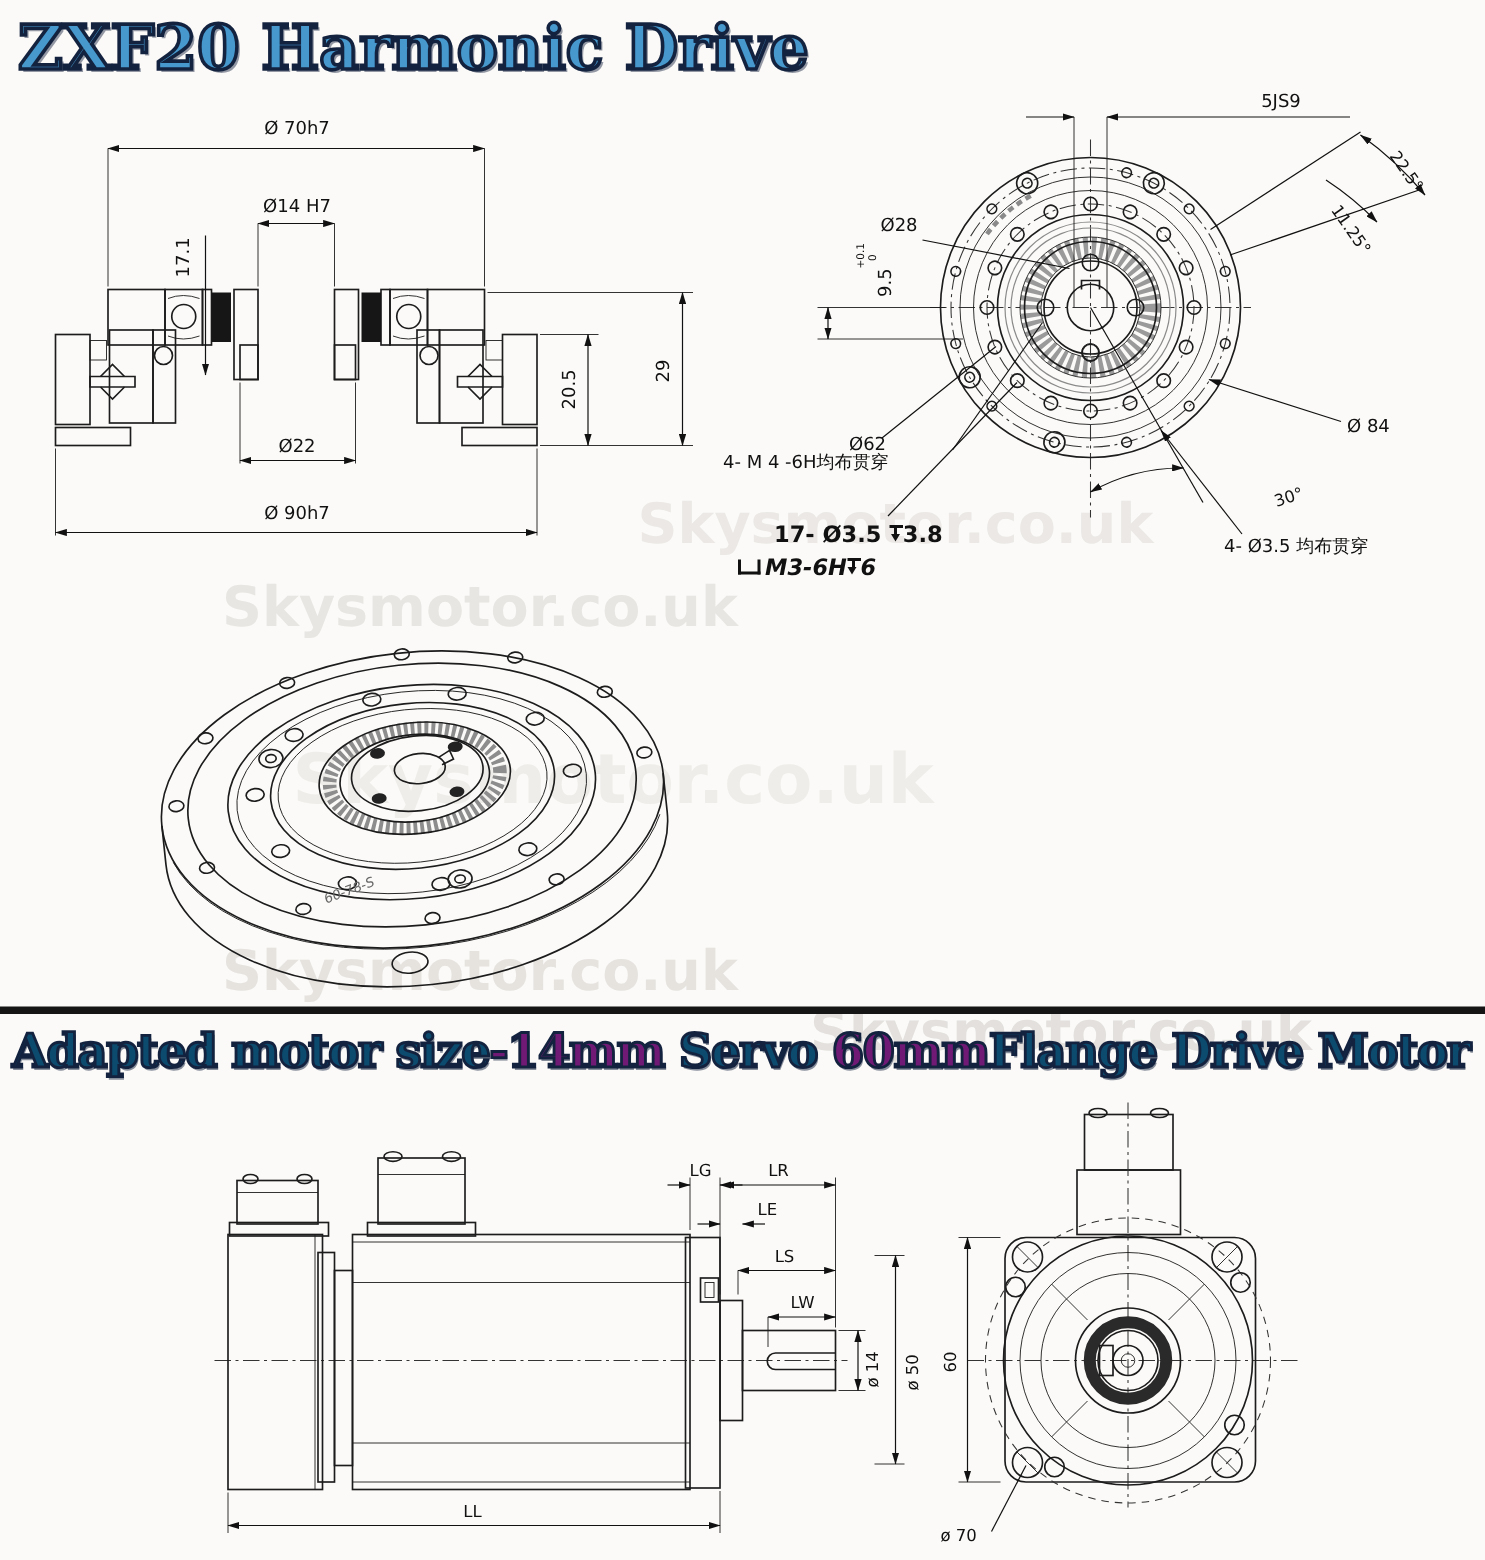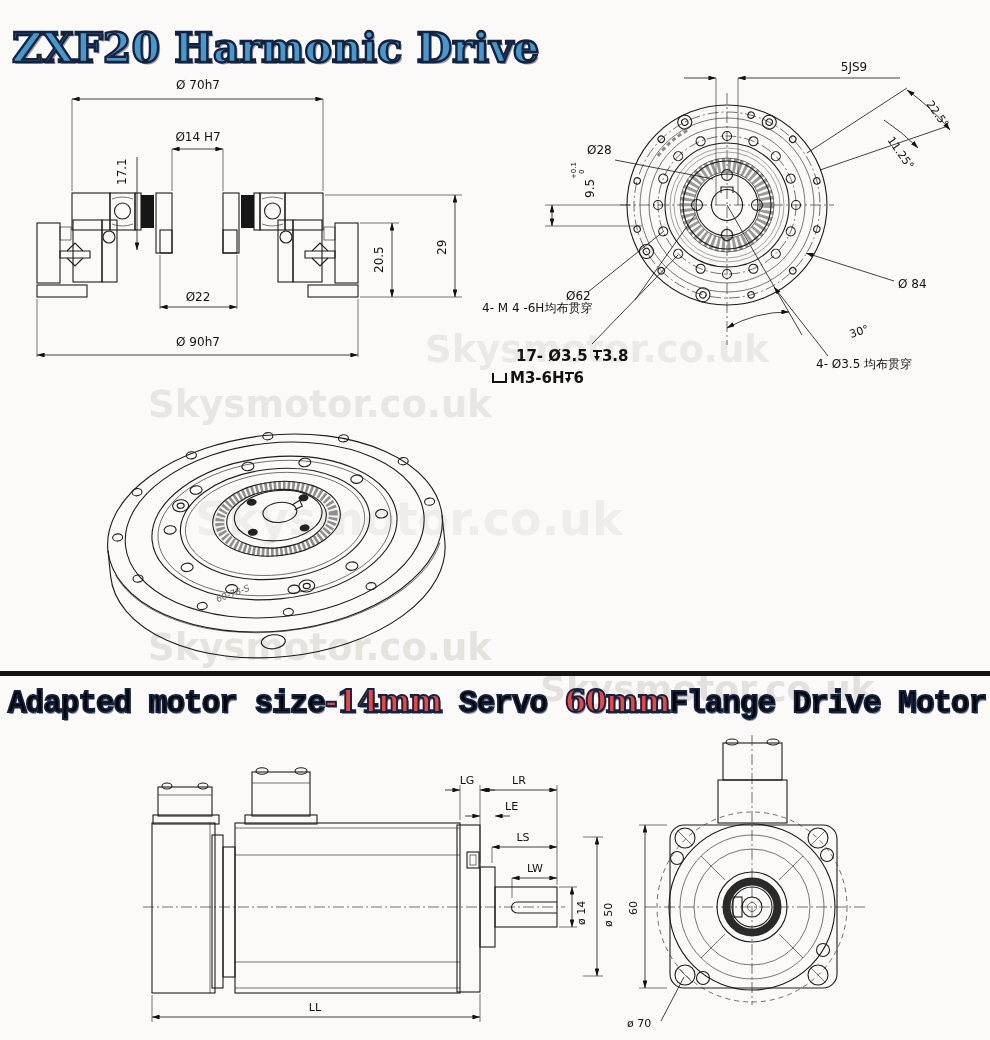--- a/index.html
+++ b/index.html
@@ -2,26 +2,26 @@
 <html><head>
 <meta charset="utf-8">
 <style>
   html,body{margin:0;padding:0;}
   .canvas{position:relative;width:990px;height:1040px;background:#fbfaf8;overflow:hidden;
           font-family:"DejaVu Sans",sans-serif;}
   .wm{position:absolute;font-family:"DejaVu Sans",sans-serif;font-weight:bold;white-space:nowrap;
       pointer-events:none;}
   .title1{position:absolute;left:12px;top:8px;font-family:"DejaVu Serif",serif;font-weight:bold;
       font-size:41px;letter-spacing:0px;color:#4698cd;-webkit-text-stroke:2.4px #13223e;
-      text-shadow:2px 2px 0 rgba(19,34,62,.45);white-space:nowrap;margin-top:16px;}
+      text-shadow:2px 2px 0 rgba(19,34,62,.45);white-space:nowrap;}
   .title2{position:absolute;left:8px;top:683px;font-family:"DejaVu Serif",serif;font-weight:bold;
       font-size:31px;letter-spacing:-1px;white-space:nowrap;-webkit-text-stroke:1.9px #13223e;
       text-shadow:1px 2px 0 rgba(19,34,62,.5);}
-  .title2 .b{color:#000000;font-family:Liberation Mono, monospace;}
-  .title2 .w{color:#ef4444;}
+  .title2 .b{color:#0c4a6e;}
+  .title2 .w{color:#701a75;}
   .divider{position:absolute;left:0;top:671px;width:990px;height:5px;background:#151515;}
   svg{position:absolute;overflow:visible;}
   .ln{stroke:#1c1c1c;fill:none;stroke-width:1.1;}
   .thin{stroke:#1c1c1c;fill:none;stroke-width:.6;}
   .gray{stroke:#8a8a8a;fill:none;}
   .dim{stroke:#111;fill:none;stroke-width:.8;}
   .cl{stroke:#333;fill:none;stroke-width:.7;stroke-dasharray:11 3 2 3;}
   .dash{stroke:#333;fill:none;stroke-width:.7;stroke-dasharray:5 4;}
   text.d{font-family:"DejaVu Sans",sans-serif;font-size:12px;fill:#111;}
   text.s{font-family:"DejaVu Sans",sans-serif;font-size:11px;fill:#111;}
@@ -257,21 +257,21 @@
     <text class="d" x="336" y="320">4- Ø3.5 均布贯穿</text>
 
     <line class="dim" x1="247" y1="157" x2="322" y2="287"></line>
     <path class="dim" d="M247,280 A123,123 0 0 1 309,264" marker-start="url(#arr)" marker-end="url(#arr)"></path>
     <text class="s" transform="translate(371,290) rotate(-18)">30°</text>
   </svg>
 
   <div class="note" style="left:516px;top:347px;">
     <span>17- Ø3.5 </span><span class="dsym"><em></em><i></i><u></u></span><span>3.8</span>
   </div>
-  <div class="note" style="left:492px;top:369px;">
+  <div class="note" style="left:492px;top:369px;font-style:italic;">
     <span class="cbore"></span><span>M3-6H</span><span class="dsym"><em></em><i></i><u></u></span><span>6</span>
   </div>
 
   <svg style="left:50px;top:398px;" width="440" height="285" viewBox="0 0 440 285">
     <g transform="rotate(-6 225 135)">
       <ellipse class="ln" cx="225" cy="135" rx="168" ry="98"></ellipse>
       <path class="ln" d="M57,135 v26 a168,98 0 0 0 336,0 v-26"></path>
       <path class="thin" d="M62,160 a168,96 0 0 0 326,2"></path>
       <ellipse class="ln" cx="225" cy="132" rx="150" ry="87" stroke-width=".8"></ellipse>
       <ellipse class="ln" cx="225" cy="130" rx="123" ry="71"></ellipse>

